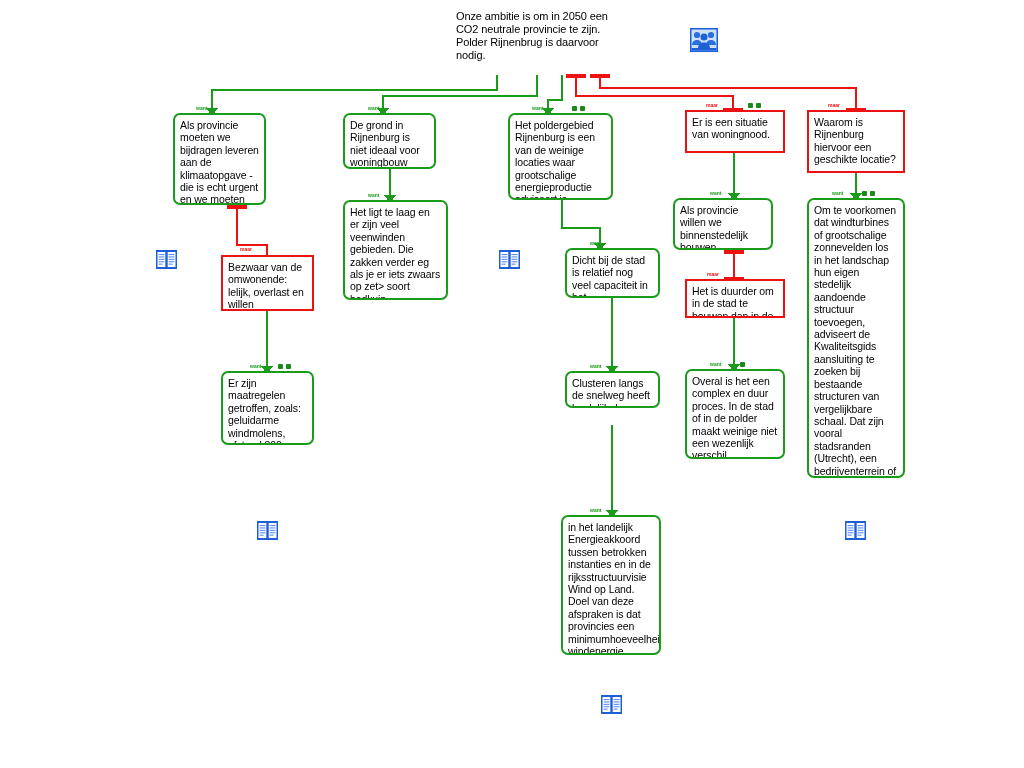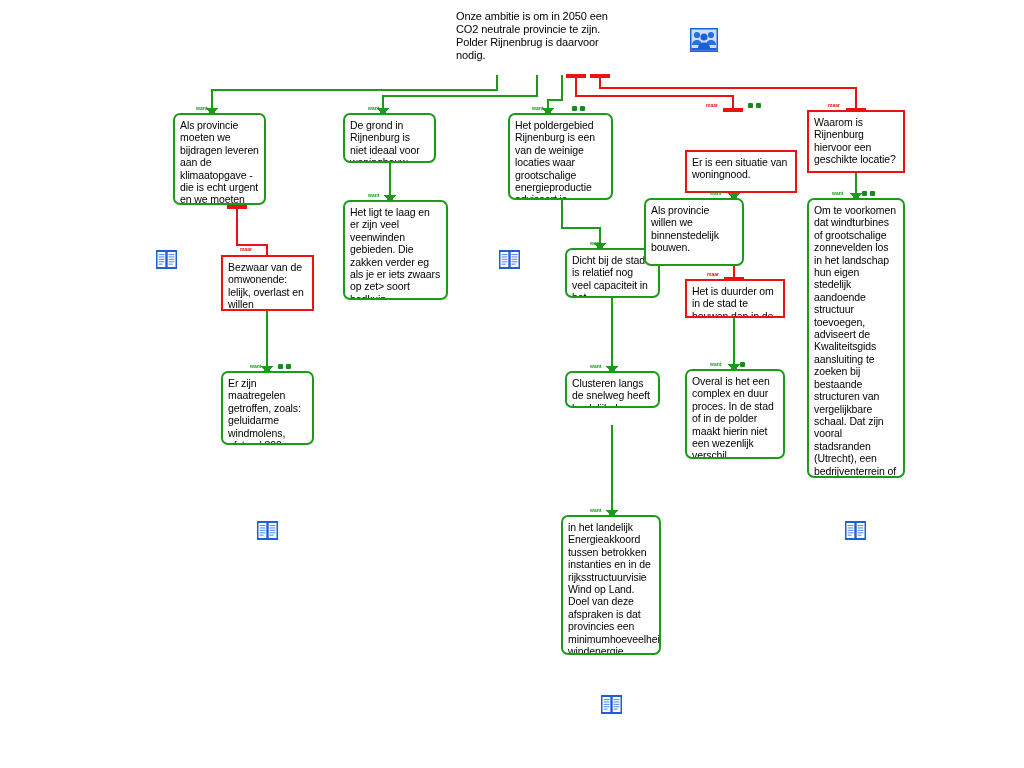--- a/index.html
+++ b/index.html
@@ -122,21 +122,21 @@
   <div class="node red" style="left:221px;top:255px;width:93px;height:56px;">Bezwaar van de omwonende: lelijk, overlast en willen woningbouw</div>
   <div class="wlabel red" style="left:240px;top:246px;">maar</div>
 
   <div class="node" style="left:221px;top:371px;width:93px;height:74px;">Er zijn maatregelen getroffen, zoals: geluidarme windmolens, afstand 800 m, elk jaar een rapport.</div>
   <div class="wlabel" style="left:250px;top:363px;">want</div>
   <div class="dots" style="left:278px;top:364px;">
       <i></i>
       <i></i>
     </div>
 
-  <div class="node" style="left:343px;top:113px;width:93px;height:50px;">De grond in Rijnenburg is niet ideaal voor woningbouw</div>
+  <div class="node" style="left:343px;top:113px;width:93px;height:56px;">De grond in Rijnenburg is niet ideaal voor woningbouw</div>
   <div class="wlabel" style="left:368px;top:105px;">want</div>
 
   <div class="node" style="left:343px;top:200px;width:105px;height:100px;">Het ligt te laag en er zijn veel veenwinden gebieden. Die zakken verder eg als je er iets zwaars op zet&gt; soort badkuip.</div>
   <div class="wlabel" style="left:368px;top:192px;">want</div>
 
   <div class="node" style="left:508px;top:113px;width:105px;height:87px;">Het poldergebied Rijnenburg is een van de weinige locaties waar grootschalige energieproductie adviseert is.</div>
   <div class="wlabel" style="left:532px;top:105px;">want</div>
   <div class="dots" style="left:572px;top:106px;">
       <i></i>
       <i></i>
@@ -144,34 +144,34 @@
 
   <div class="node" style="left:565px;top:248px;width:95px;height:50px;">Dicht bij de stad is relatief nog veel capaciteit in het electricteitsnet.</div>
   <div class="wlabel" style="left:590px;top:240px;">want</div>
 
   <div class="node" style="left:565px;top:371px;width:95px;height:37px;">Clusteren langs de snelweg heeft landelijk de minste impact.</div>
   <div class="wlabel" style="left:590px;top:363px;">want</div>
 
   <div class="node" style="left:561px;top:515px;width:100px;height:140px;">in het landelijk Energieakkoord tussen betrokken instanties en in de rijksstructuurvisie Wind op Land. Doel van deze afspraken is dat provincies een minimumhoeveelheid windenergie realiseren.</div>
   <div class="wlabel" style="left:590px;top:507px;">want</div>
 
-  <div class="node red" style="left:685px;top:110px;width:112px;height:43px;margin-top:40px;">Er is een situatie van woningnood.</div>
+  <div class="node red" style="left:685px;top:110px;width:100px;height:43px;">Er is een situatie van woningnood.</div>
   <div class="wlabel red" style="left:706px;top:102px;">maar</div>
   <div class="dots" style="left:748px;top:103px;">
       <i></i>
       <i></i>
     </div>
 
-  <div class="node" style="left:644px;top:198px;width:100px;height:68px;">Als provincie willen we binnenstedelijk bouwen.</div>
+  <div class="node" style="left:673px;top:198px;width:100px;height:52px;">Als provincie willen we binnenstedelijk bouwen.</div>
   <div class="wlabel" style="left:710px;top:190px;">want</div>
 
   <div class="node red" style="left:685px;top:279px;width:100px;height:39px;">Het is duurder om in de stad te bouwen dan in de polder</div>
   <div class="wlabel red" style="left:707px;top:271px;">maar</div>
 
-  <div class="node" style="left:685px;top:369px;width:100px;height:90px;">Overal is het een complex en duur proces. In de stad of in de polder maakt hierin niet een wezenlijk verschil.</div>
+  <div class="node" style="left:685px;top:369px;width:100px;height:90px;">Overal is het een complex en duur proces. In de stad of in de polder maakt weinige niet een wezenlijk verschil.</div>
   <div class="wlabel" style="left:710px;top:361px;">want</div>
   <div class="dots" style="left:740px;top:362px;">
       <i></i>
     </div>
 
   <div class="node red" style="left:807px;top:110px;width:98px;height:63px;">Waarom is Rijnenburg hiervoor een geschikte locatie?</div>
   <div class="wlabel red" style="left:828px;top:102px;">maar</div>
 
   <div class="node" style="left:807px;top:198px;width:98px;height:280px;">Om te voorkomen dat windturbines of grootschalige zonnevelden los in het landschap hun eigen stedelijk aandoende structuur toevoegen, adviseert de Kwaliteitsgids aansluiting te zoeken bij bestaande structuren van vergelijkbare schaal. Dat zijn vooral stadsranden (Utrecht), een bedrijventerrein of de rand van een grote landschappelijke structuur (deelgebied)</div>
   <div class="wlabel" style="left:832px;top:190px;">want</div>

